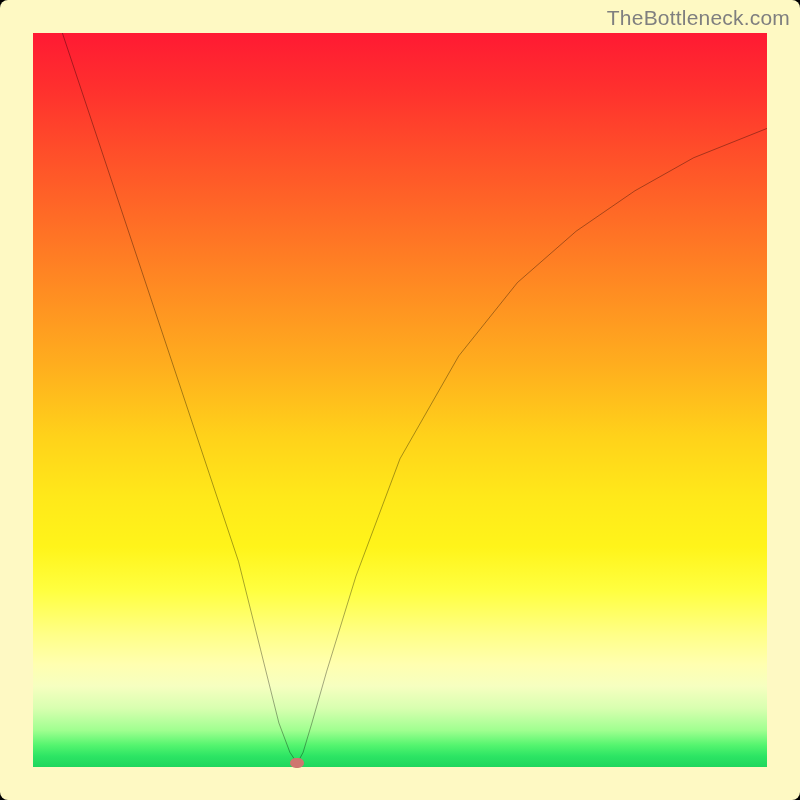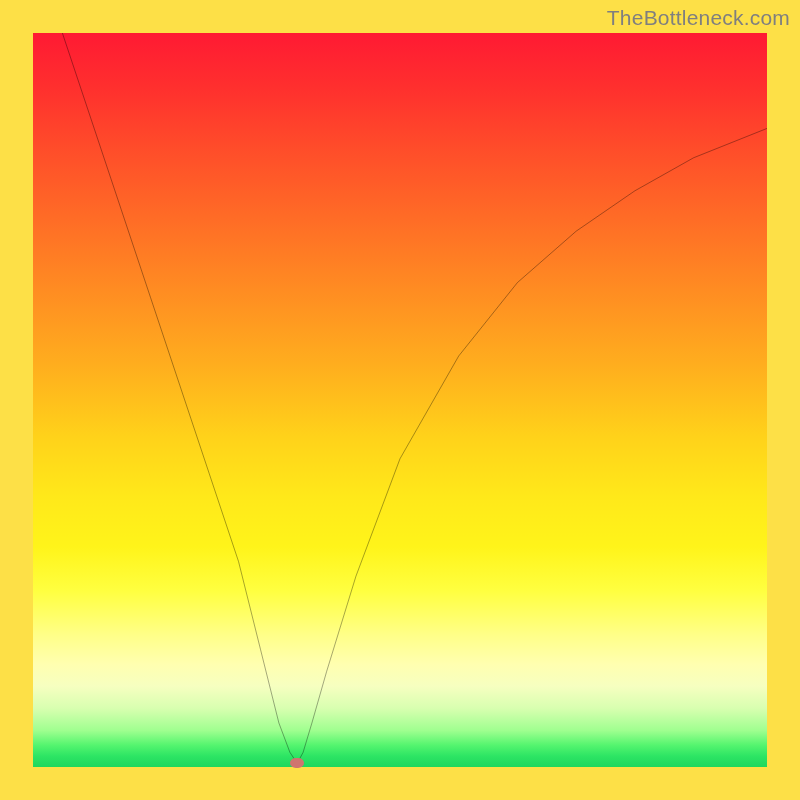--- a/index.html
+++ b/index.html
@@ -8,21 +8,22 @@
     width: 800px;
     height: 800px;
     background: #000;
     overflow: hidden;
     font-family: Arial, Helvetica, sans-serif;
   }
   .frame {
     position: relative;
     width: 800px;
     height: 800px;
-    background: #fde047;
+    background: #fef9c3;
+    border-radius: 8px;
   }
   .plot {
     position: absolute;
     left: 33px;
     top: 33px;
     width: 734px;
     height: 734px;
     
     background: linear-gradient(to bottom,
       #ff1a33 0%,

